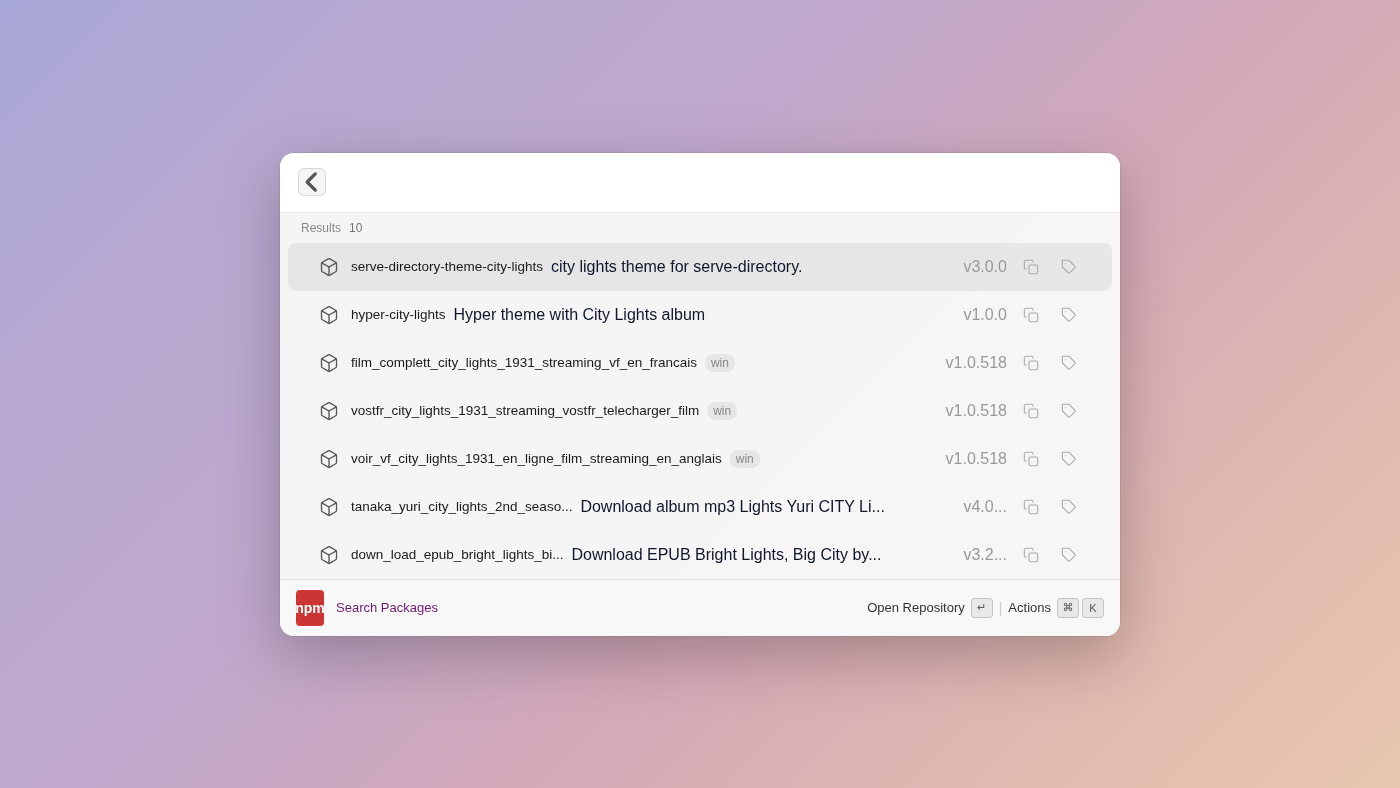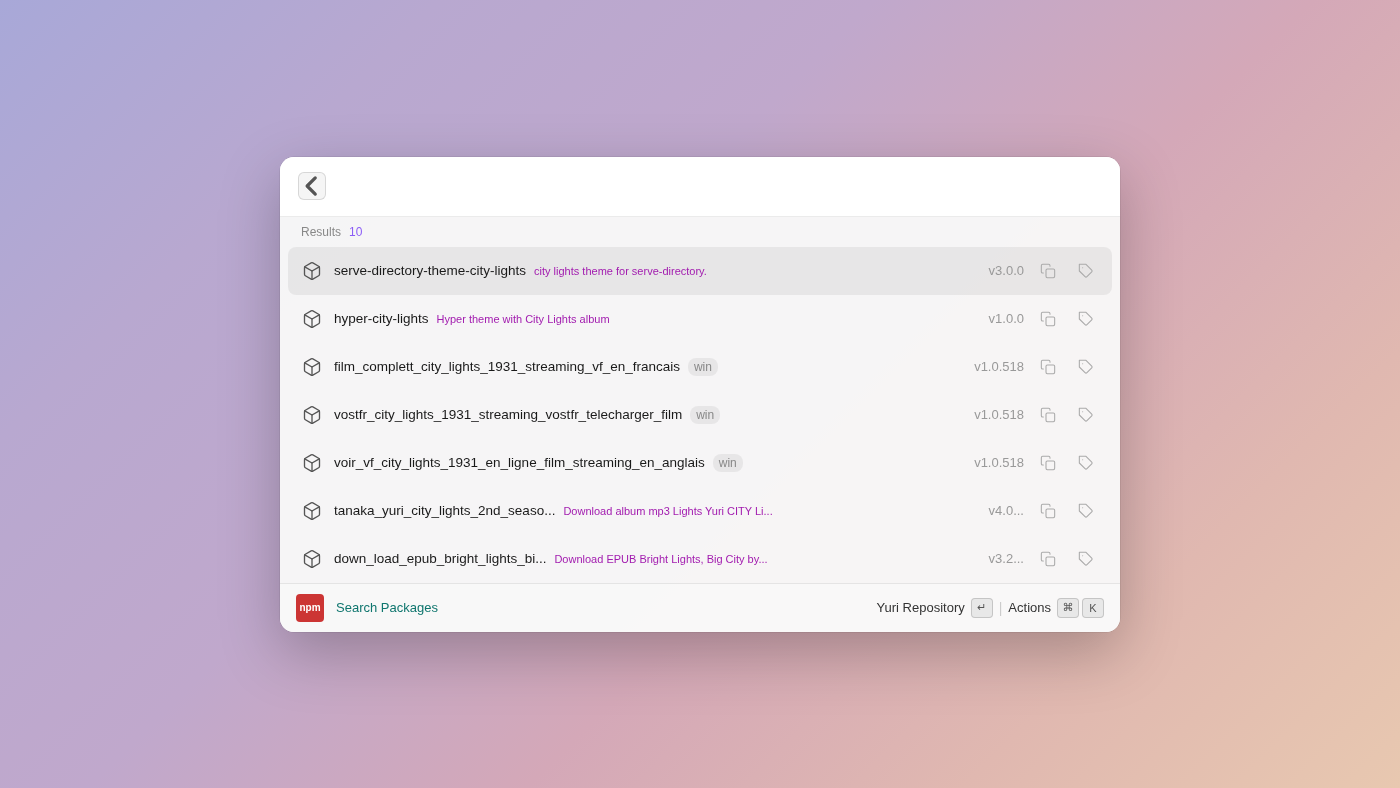--- a/index.html
+++ b/index.html
@@ -66,31 +66,31 @@
     }
 
     .results-label {
       font-size: 12px;
       color: #888;
       font-weight: 500;
     }
 
     .results-count {
       font-size: 12px;
-      color: #8b5cf6;
+      color: #737373;
     }
 
     .results-list {
       padding: 0 8px;
     }
 
     .result-item {
       display: flex;
       align-items: center;
-      padding: 10px 12px;
+      padding: 10px 29px;
       border-radius: 8px;
       cursor: pointer;
       gap: 10px;
       min-height: 48px;
     }
 
     .result-item.selected {
       background: rgba(0,0,0,0.06);
     }
 
@@ -117,22 +117,22 @@
     }
 
     .pkg-name {
       font-size: 13.5px;
       font-weight: 500;
       color: #1a1a1a;
       white-space: nowrap;
     }
 
     .pkg-desc {
-      font-size: 11px;
-      color: #a21caf;
+      font-size: 16px;
+      color: #0f172a;
       white-space: nowrap;
       overflow: hidden;
       text-overflow: ellipsis;
     }
 
     .pkg-tag {
       font-size: 12px;
       color: #888;
       background: rgba(0,0,0,0.06);
       padding: 2px 6px;
@@ -141,21 +141,21 @@
     }
 
     .result-right {
       display: flex;
       align-items: center;
       gap: 10px;
       flex-shrink: 0;
     }
 
     .pkg-version {
-      font-size: 13px;
+      font-size: 16px;
       color: #999;
       min-width: 70px;
       text-align: right;
     }
 
     .icon-btn {
       width: 28px;
       height: 28px;
       display: flex;
       align-items: center;
@@ -174,35 +174,35 @@
       display: flex;
       align-items: center;
       padding: 10px 16px;
       border-top: 1px solid rgba(0,0,0,0.08);
       background: rgba(248,248,248,0.9);
       gap: 12px;
     }
 
     .npm-logo {
       width: 28px;
-      height: 28px;
+      height: 36px;
       background: #cc3534;
       border-radius: 4px;
       display: flex;
       align-items: center;
       justify-content: center;
       color: white;
-      font-size: 10px;
+      font-size: 14px;
       font-weight: 900;
       flex-shrink: 0;
     }
 
     .footer-label {
       font-size: 13px;
-      color: #0f766e;
+      color: #701a75;
       flex: 1;
     }
 
     .footer-actions {
       display: flex;
       align-items: center;
       gap: 6px;
     }
 
     .footer-action-btn {
@@ -459,21 +459,21 @@
         </div>
       </div>
     </div>
 
   <div class="footer">
     <div class="npm-logo">
       <span>npm</span>
     </div>
     <span class="footer-label">Search Packages</span>
     <div class="footer-actions">
-      <span class="footer-action-btn">Yuri Repository</span>
+      <span class="footer-action-btn">Open Repository</span>
       <div class="kbd-group">
         <span class="kbd">↵</span>
       </div>
       <span class="divider">|</span>
       <span class="footer-action-btn">Actions</span>
       <div class="kbd-group">
         <span class="kbd">⌘</span>
         <span class="kbd">K</span>
       </div>
     </div>

